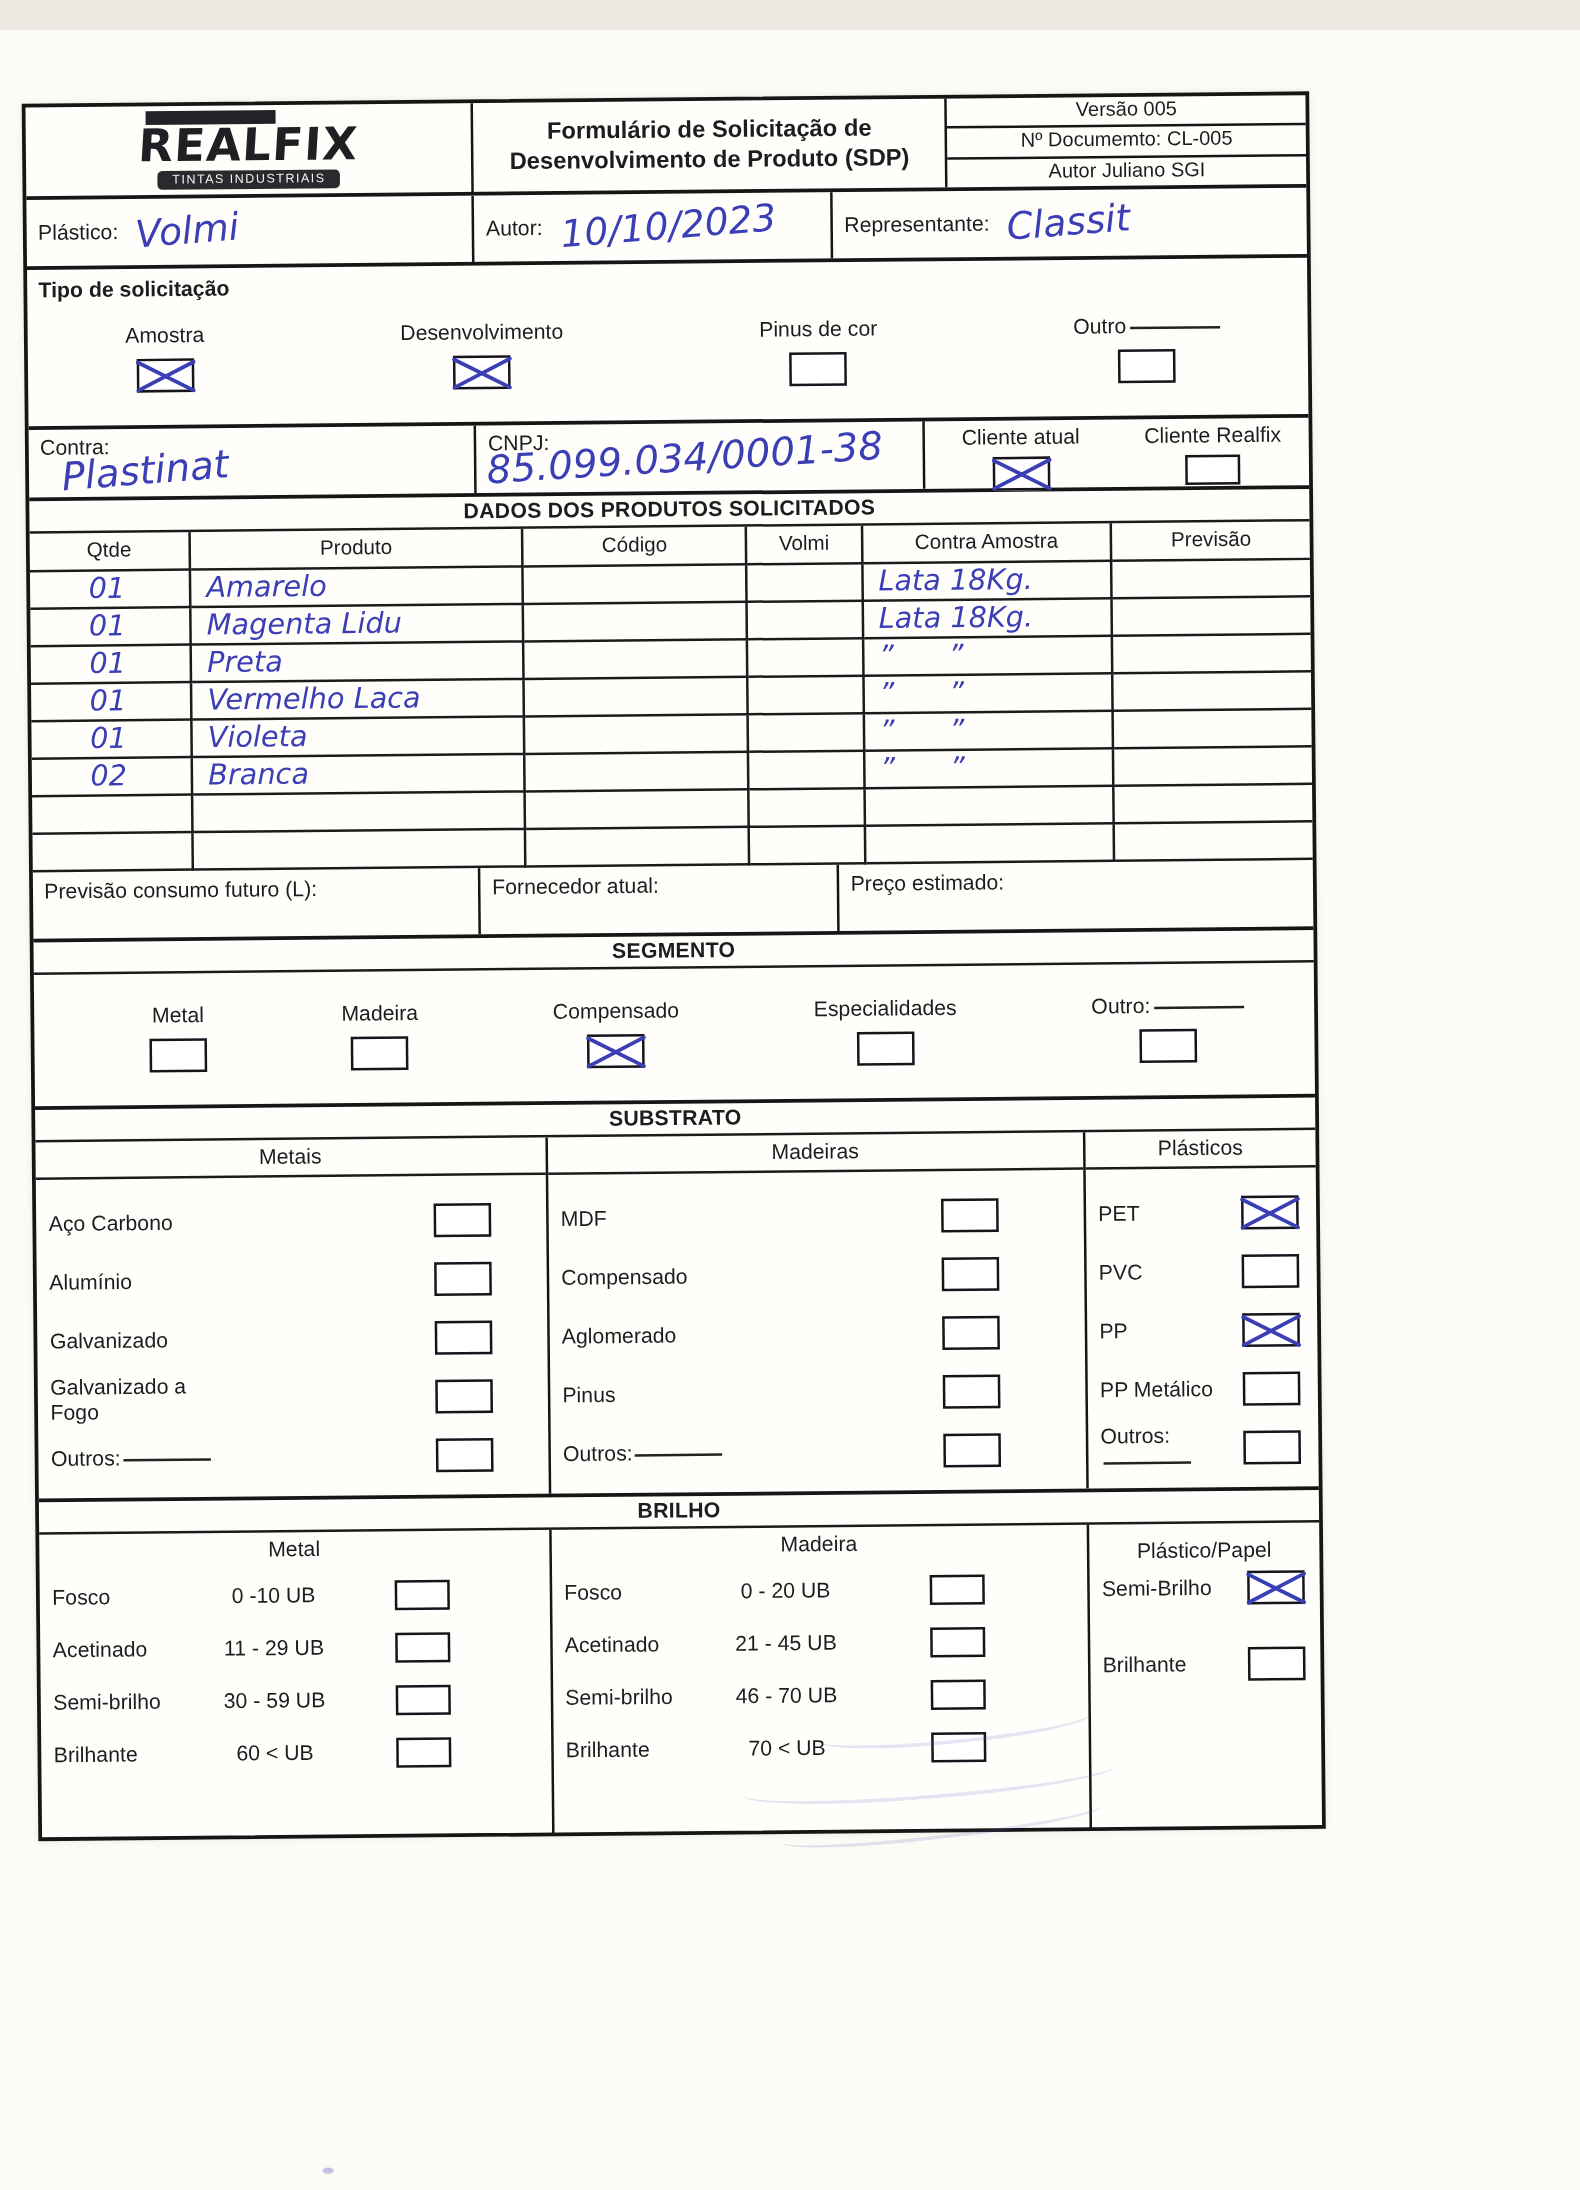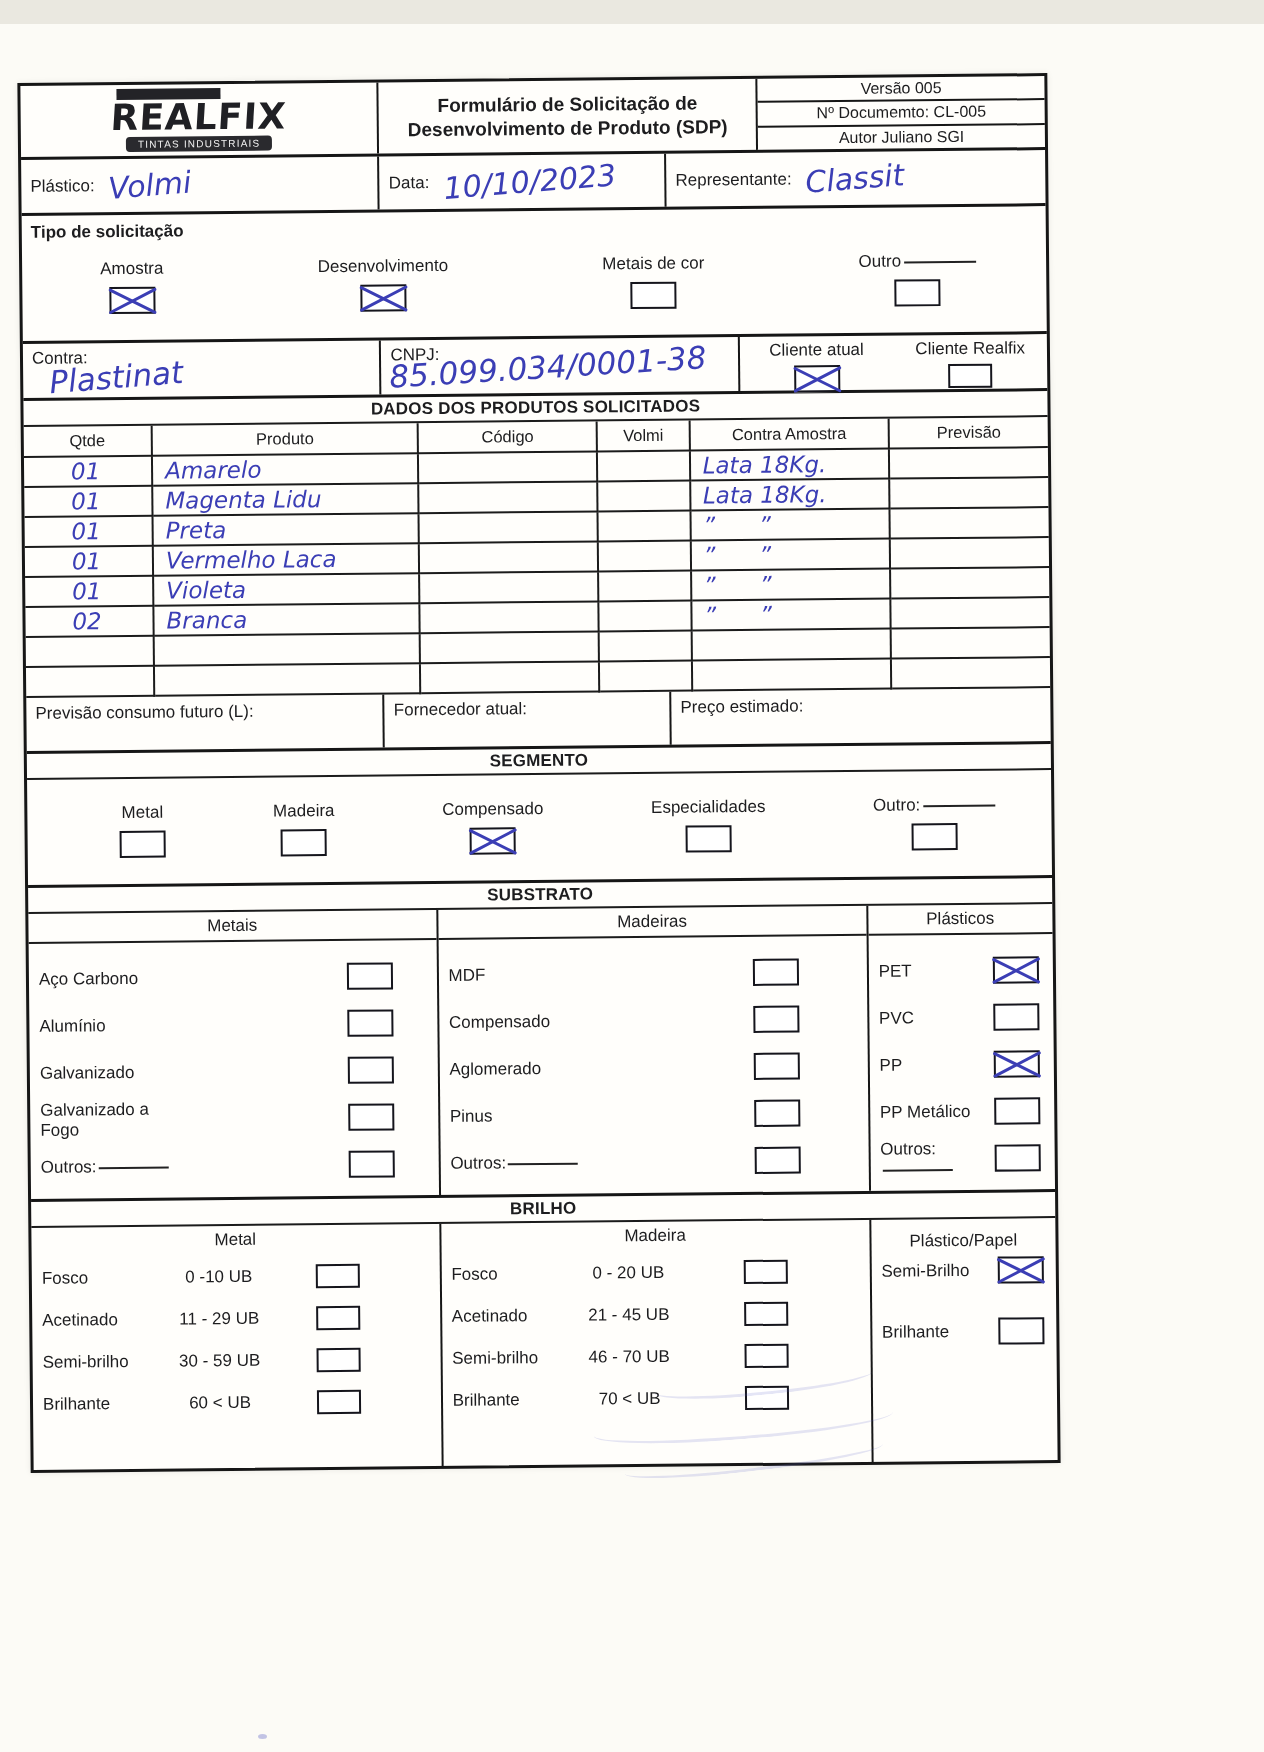--- a/index.html
+++ b/index.html
@@ -150,21 +150,21 @@
         <div class="hdr-meta-row">Autor Juliano SGI</div>
       </div>
     </div>
 
     <div class="info-row">
       <div class="info-cell c1">
         <span>Plástico:</span>
         <span class="hw hw-inline">Volmi</span>
       </div>
       <div class="info-cell c2">
-        <span>Data:</span>
+        <span>Autor:</span>
         <span class="hw hw-inline">10/10/2023</span>
       </div>
       <div class="info-cell c3">
         <span>Representante:</span>
         <span class="hw hw-inline">Classit</span>
       </div>
     </div>
 
     <div class="tipo-section">
       <div class="section-label">Tipo de solicitação</div>
@@ -173,21 +173,21 @@
     <span class="opt-label">Amostra</span>
     <span class="cb checked"></span>
   </div>
 
   <div class="opt-group">
     <span class="opt-label">Desenvolvimento</span>
     <span class="cb checked"></span>
   </div>
 
   <div class="opt-group">
-    <span class="opt-label">Metais de cor</span>
+    <span class="opt-label">Pinus de cor</span>
     <span class="cb"></span>
   </div>
 
   <div class="opt-group">
     <span class="opt-label">Outro</span>
     <span class="cb"></span>
   </div>
 </div>
     </div>
 

